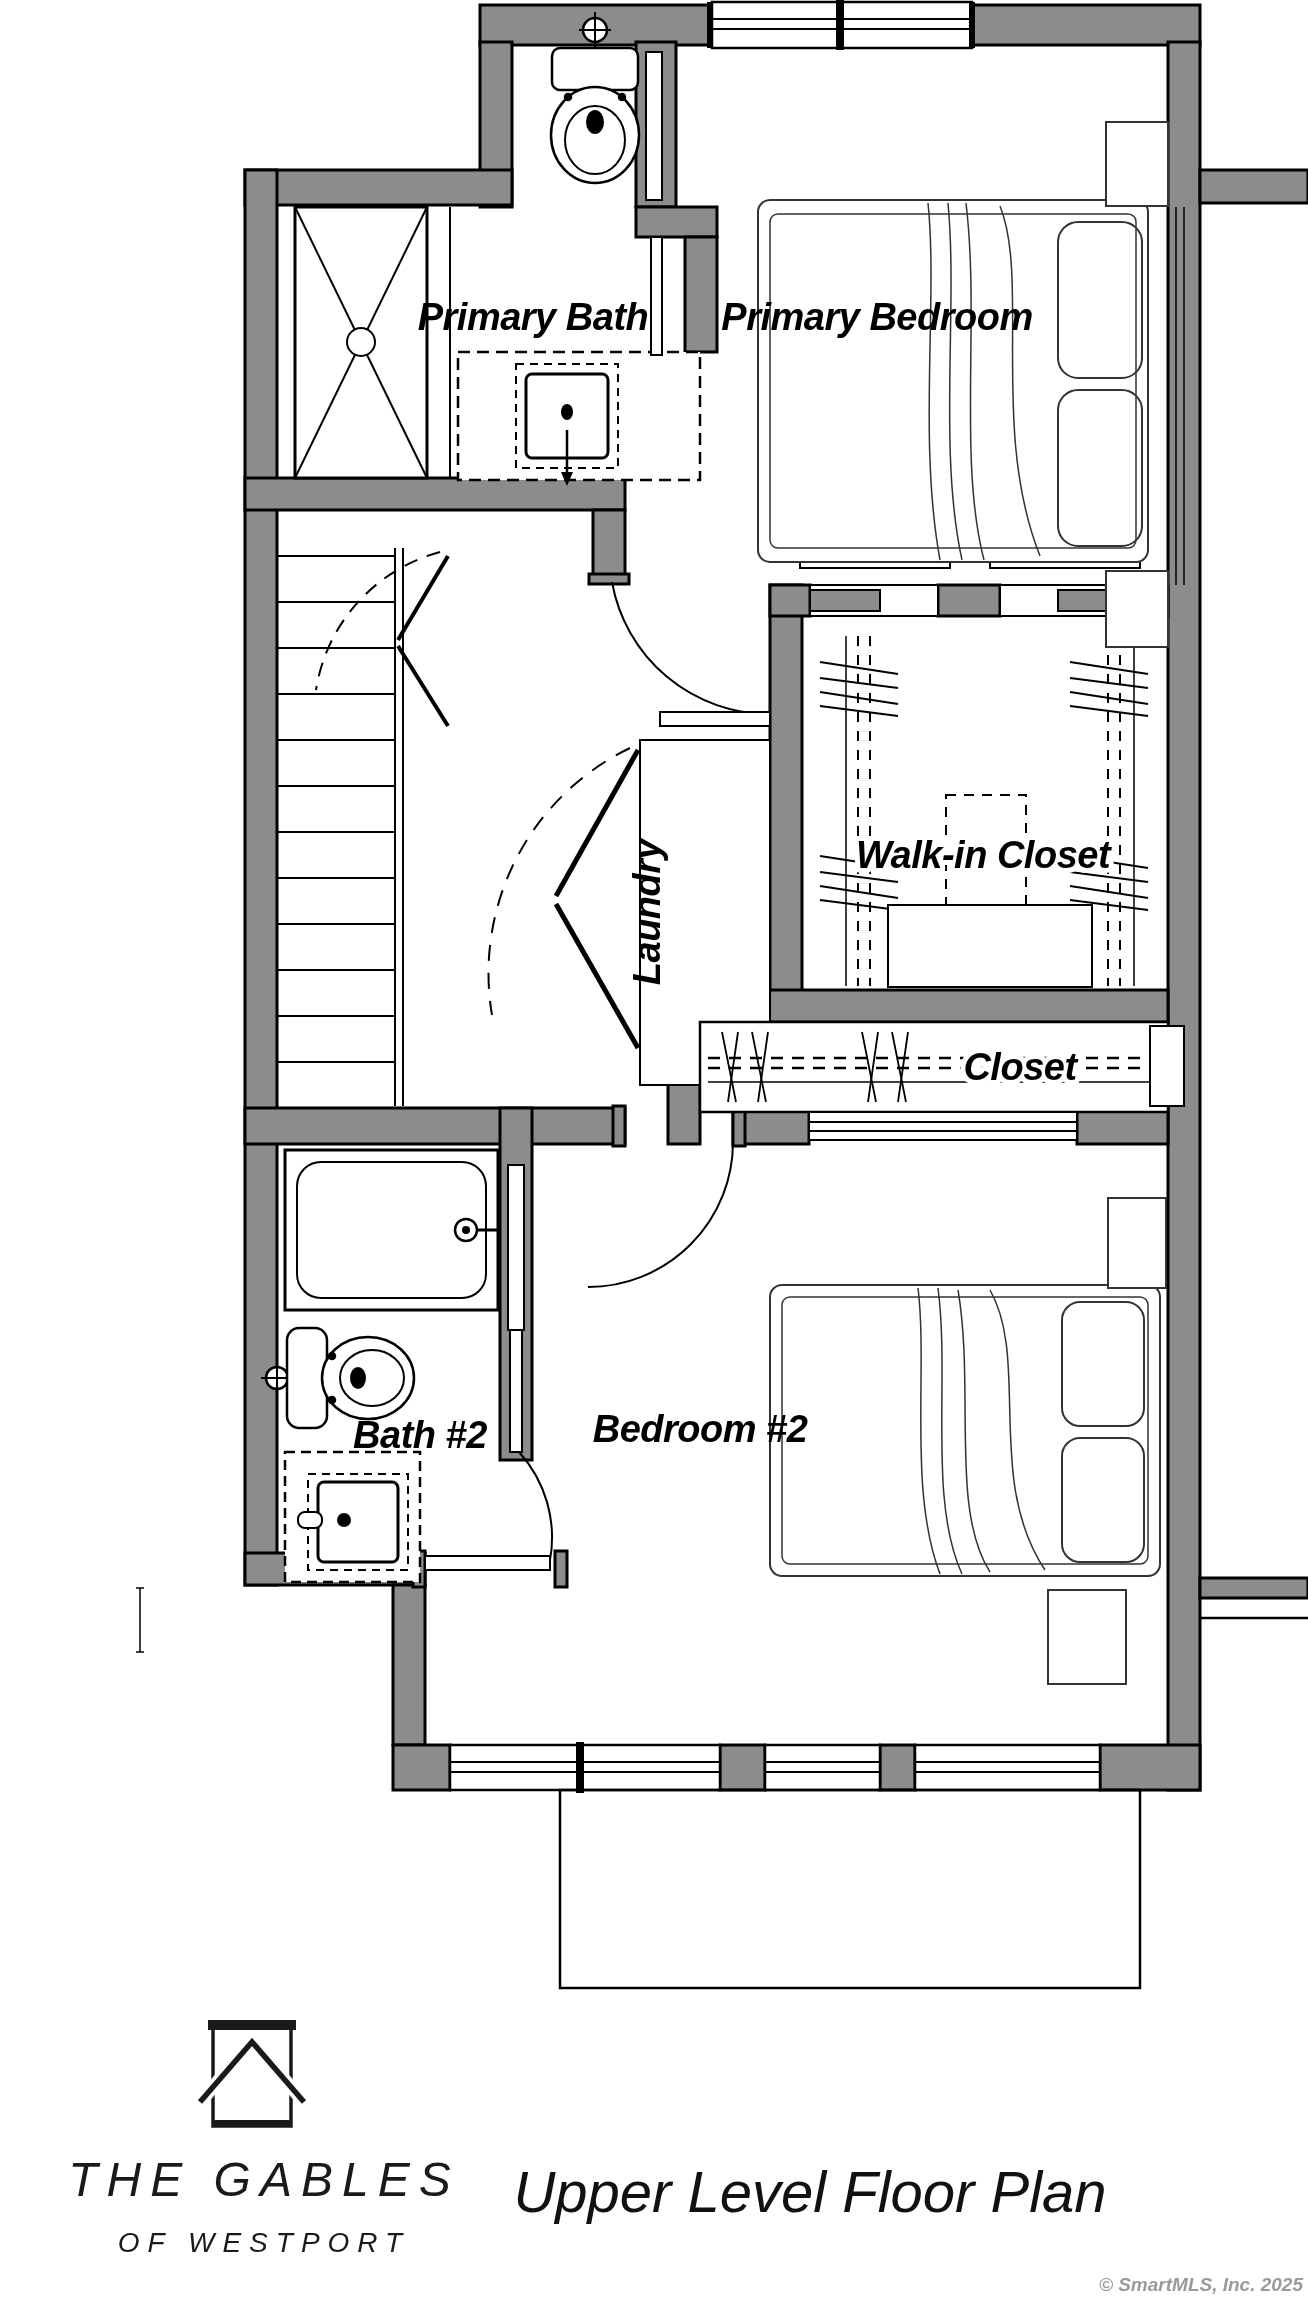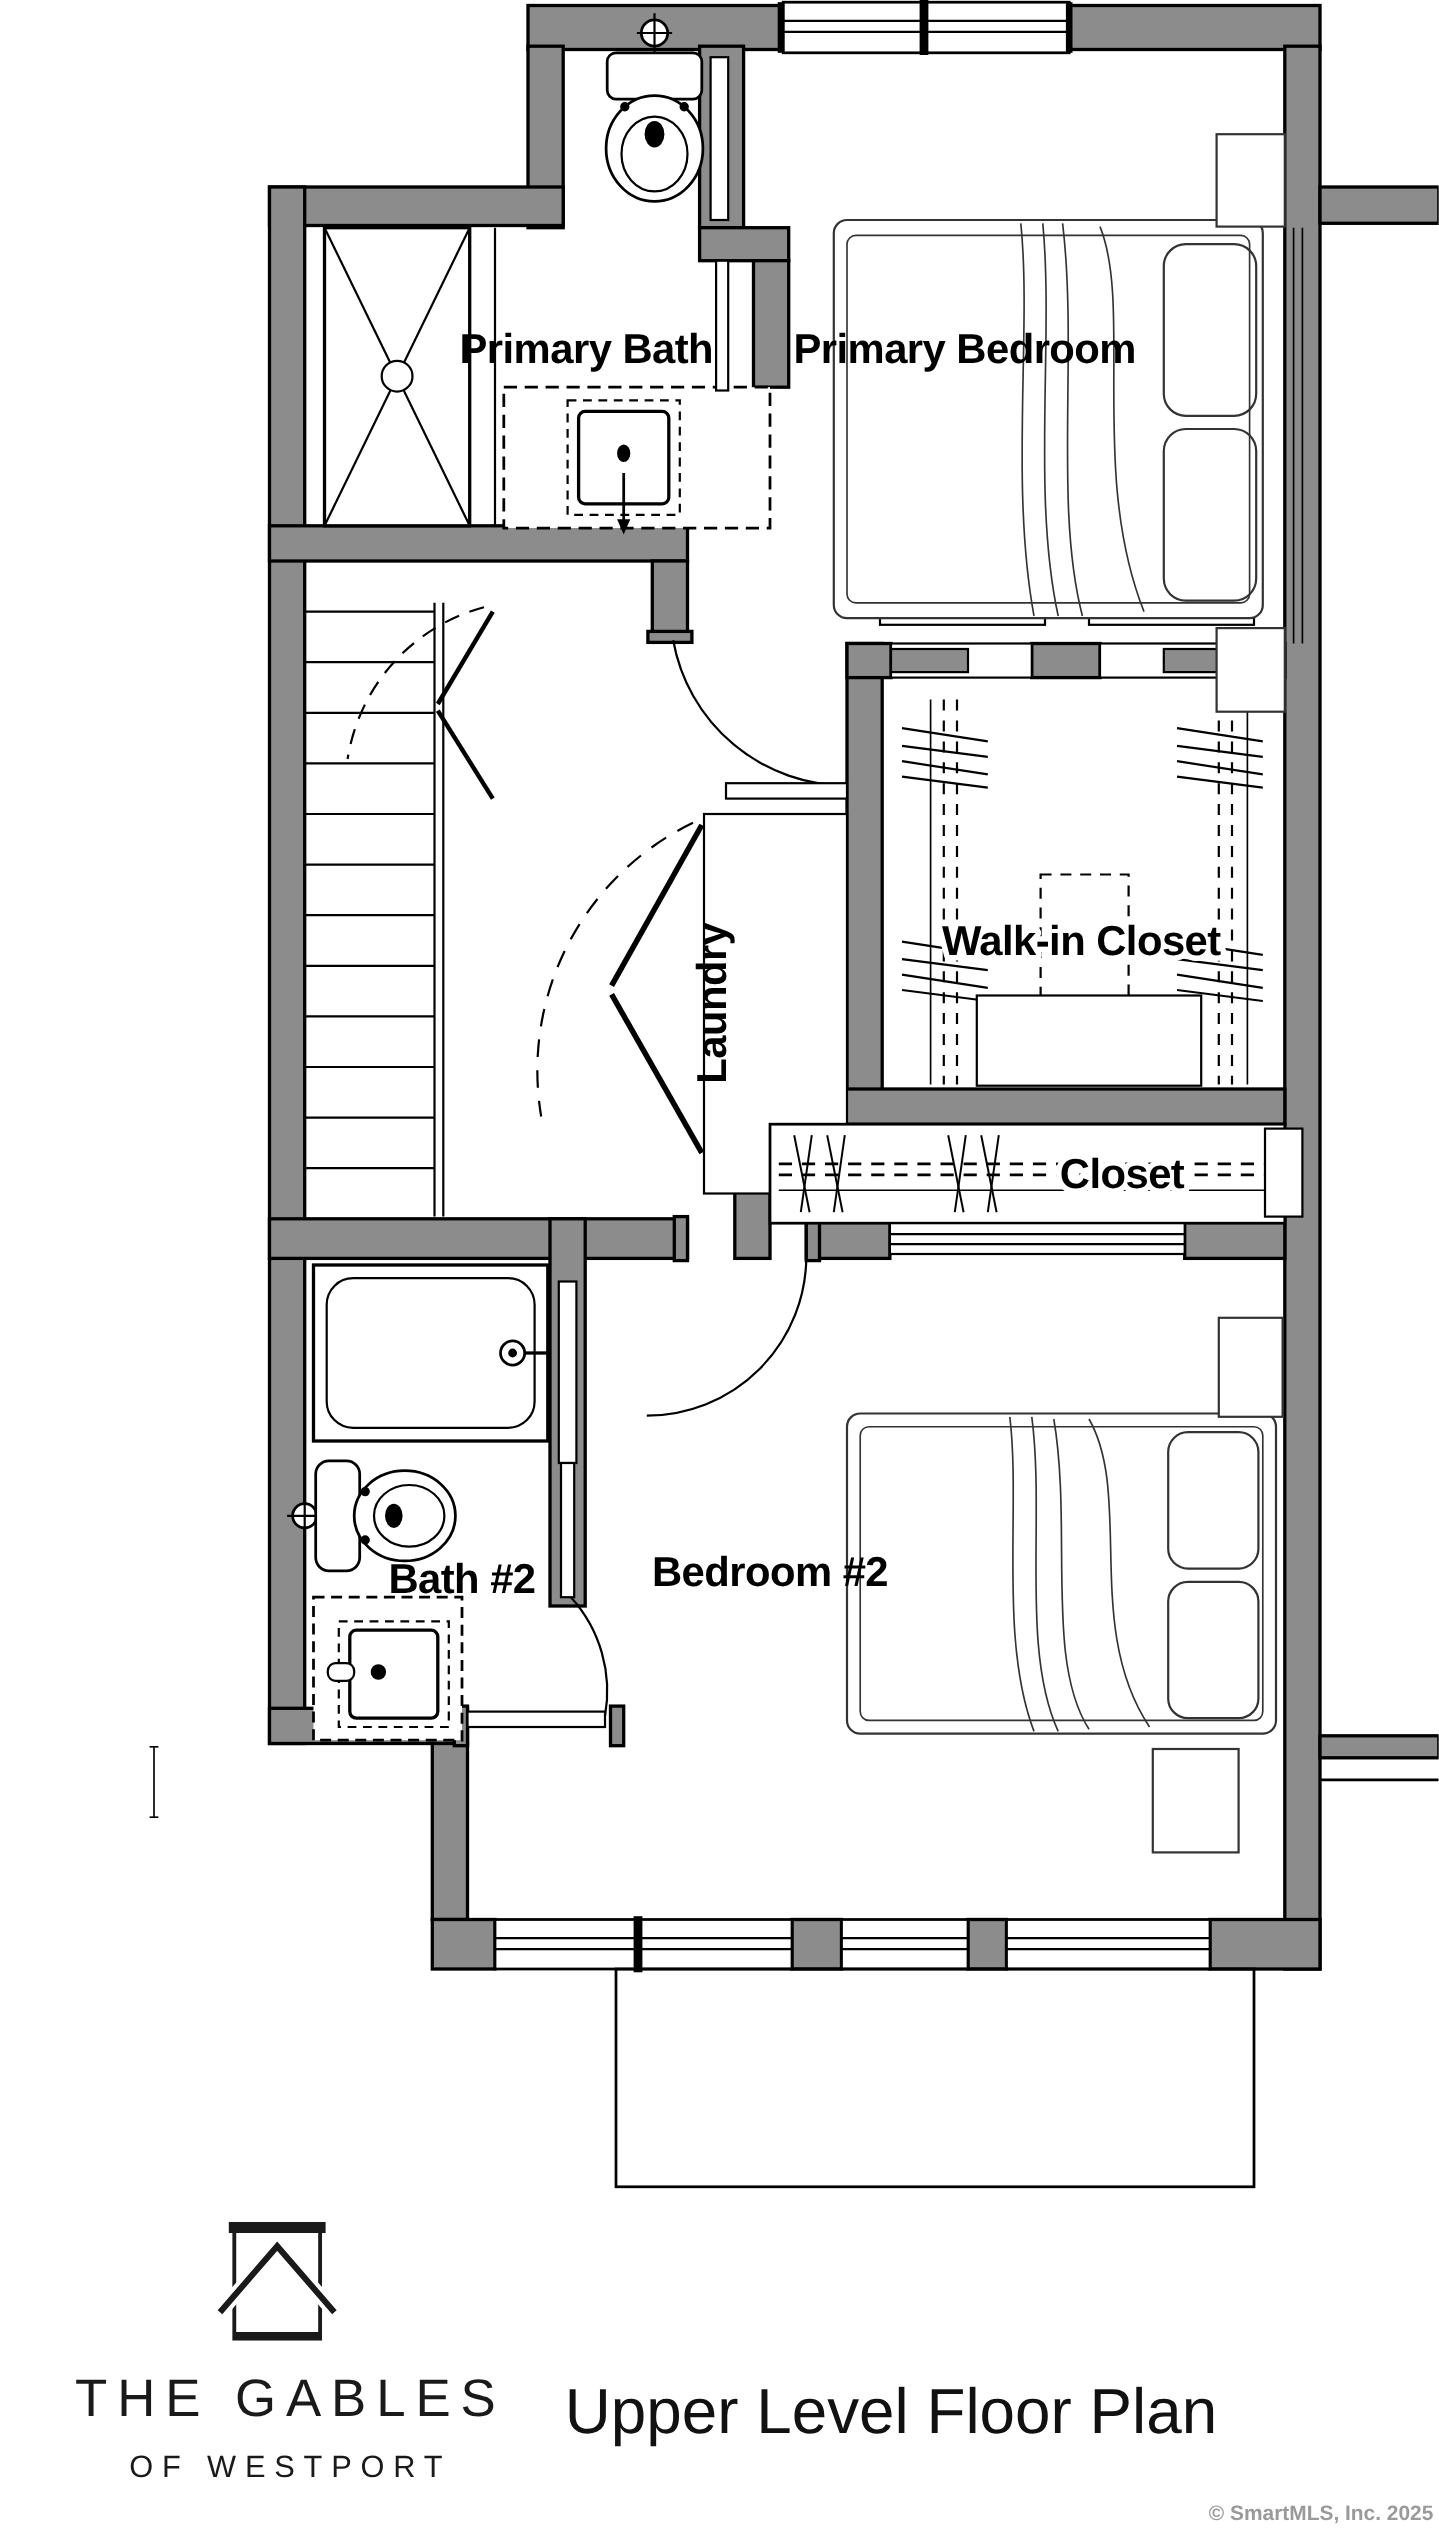--- a/index.html
+++ b/index.html
@@ -1,17 +1,17 @@
 <!DOCTYPE html>
 <html><head>
 <meta charset="utf-8">
 <style>
   html,body{margin:0;padding:0;background:#ffffff;}
   .page{position:relative;width:1308px;height:2304px;background:#fff;
-        font-family:"Liberation Sans",sans-serif;overflow:hidden;}
+        font-family:"Liberation Sans",sans-serif;overflow:hidden;font-style:italic;}
   svg{display:block;}
   .room-label{font-family:"Liberation Sans",sans-serif;font-weight:bold;
               font-size:38px;fill:#000;letter-spacing:-0.5px;}
   .halo{paint-order:stroke;stroke:#ffffff;stroke-width:10px;stroke-linejoin:round;}
   .brand-big{font-family:"Liberation Sans",sans-serif;font-size:48px;letter-spacing:9px;fill:#1a1a1a;}
   .brand-small{font-family:"Liberation Sans",sans-serif;font-size:28px;letter-spacing:8px;fill:#1a1a1a;}
   .plan-title{font-family:"Liberation Sans",sans-serif;font-size:58px;fill:#111;}
   .copyright{font-family:"Liberation Sans",sans-serif;font-size:19px;font-weight:bold;}
 </style>
 </head>

